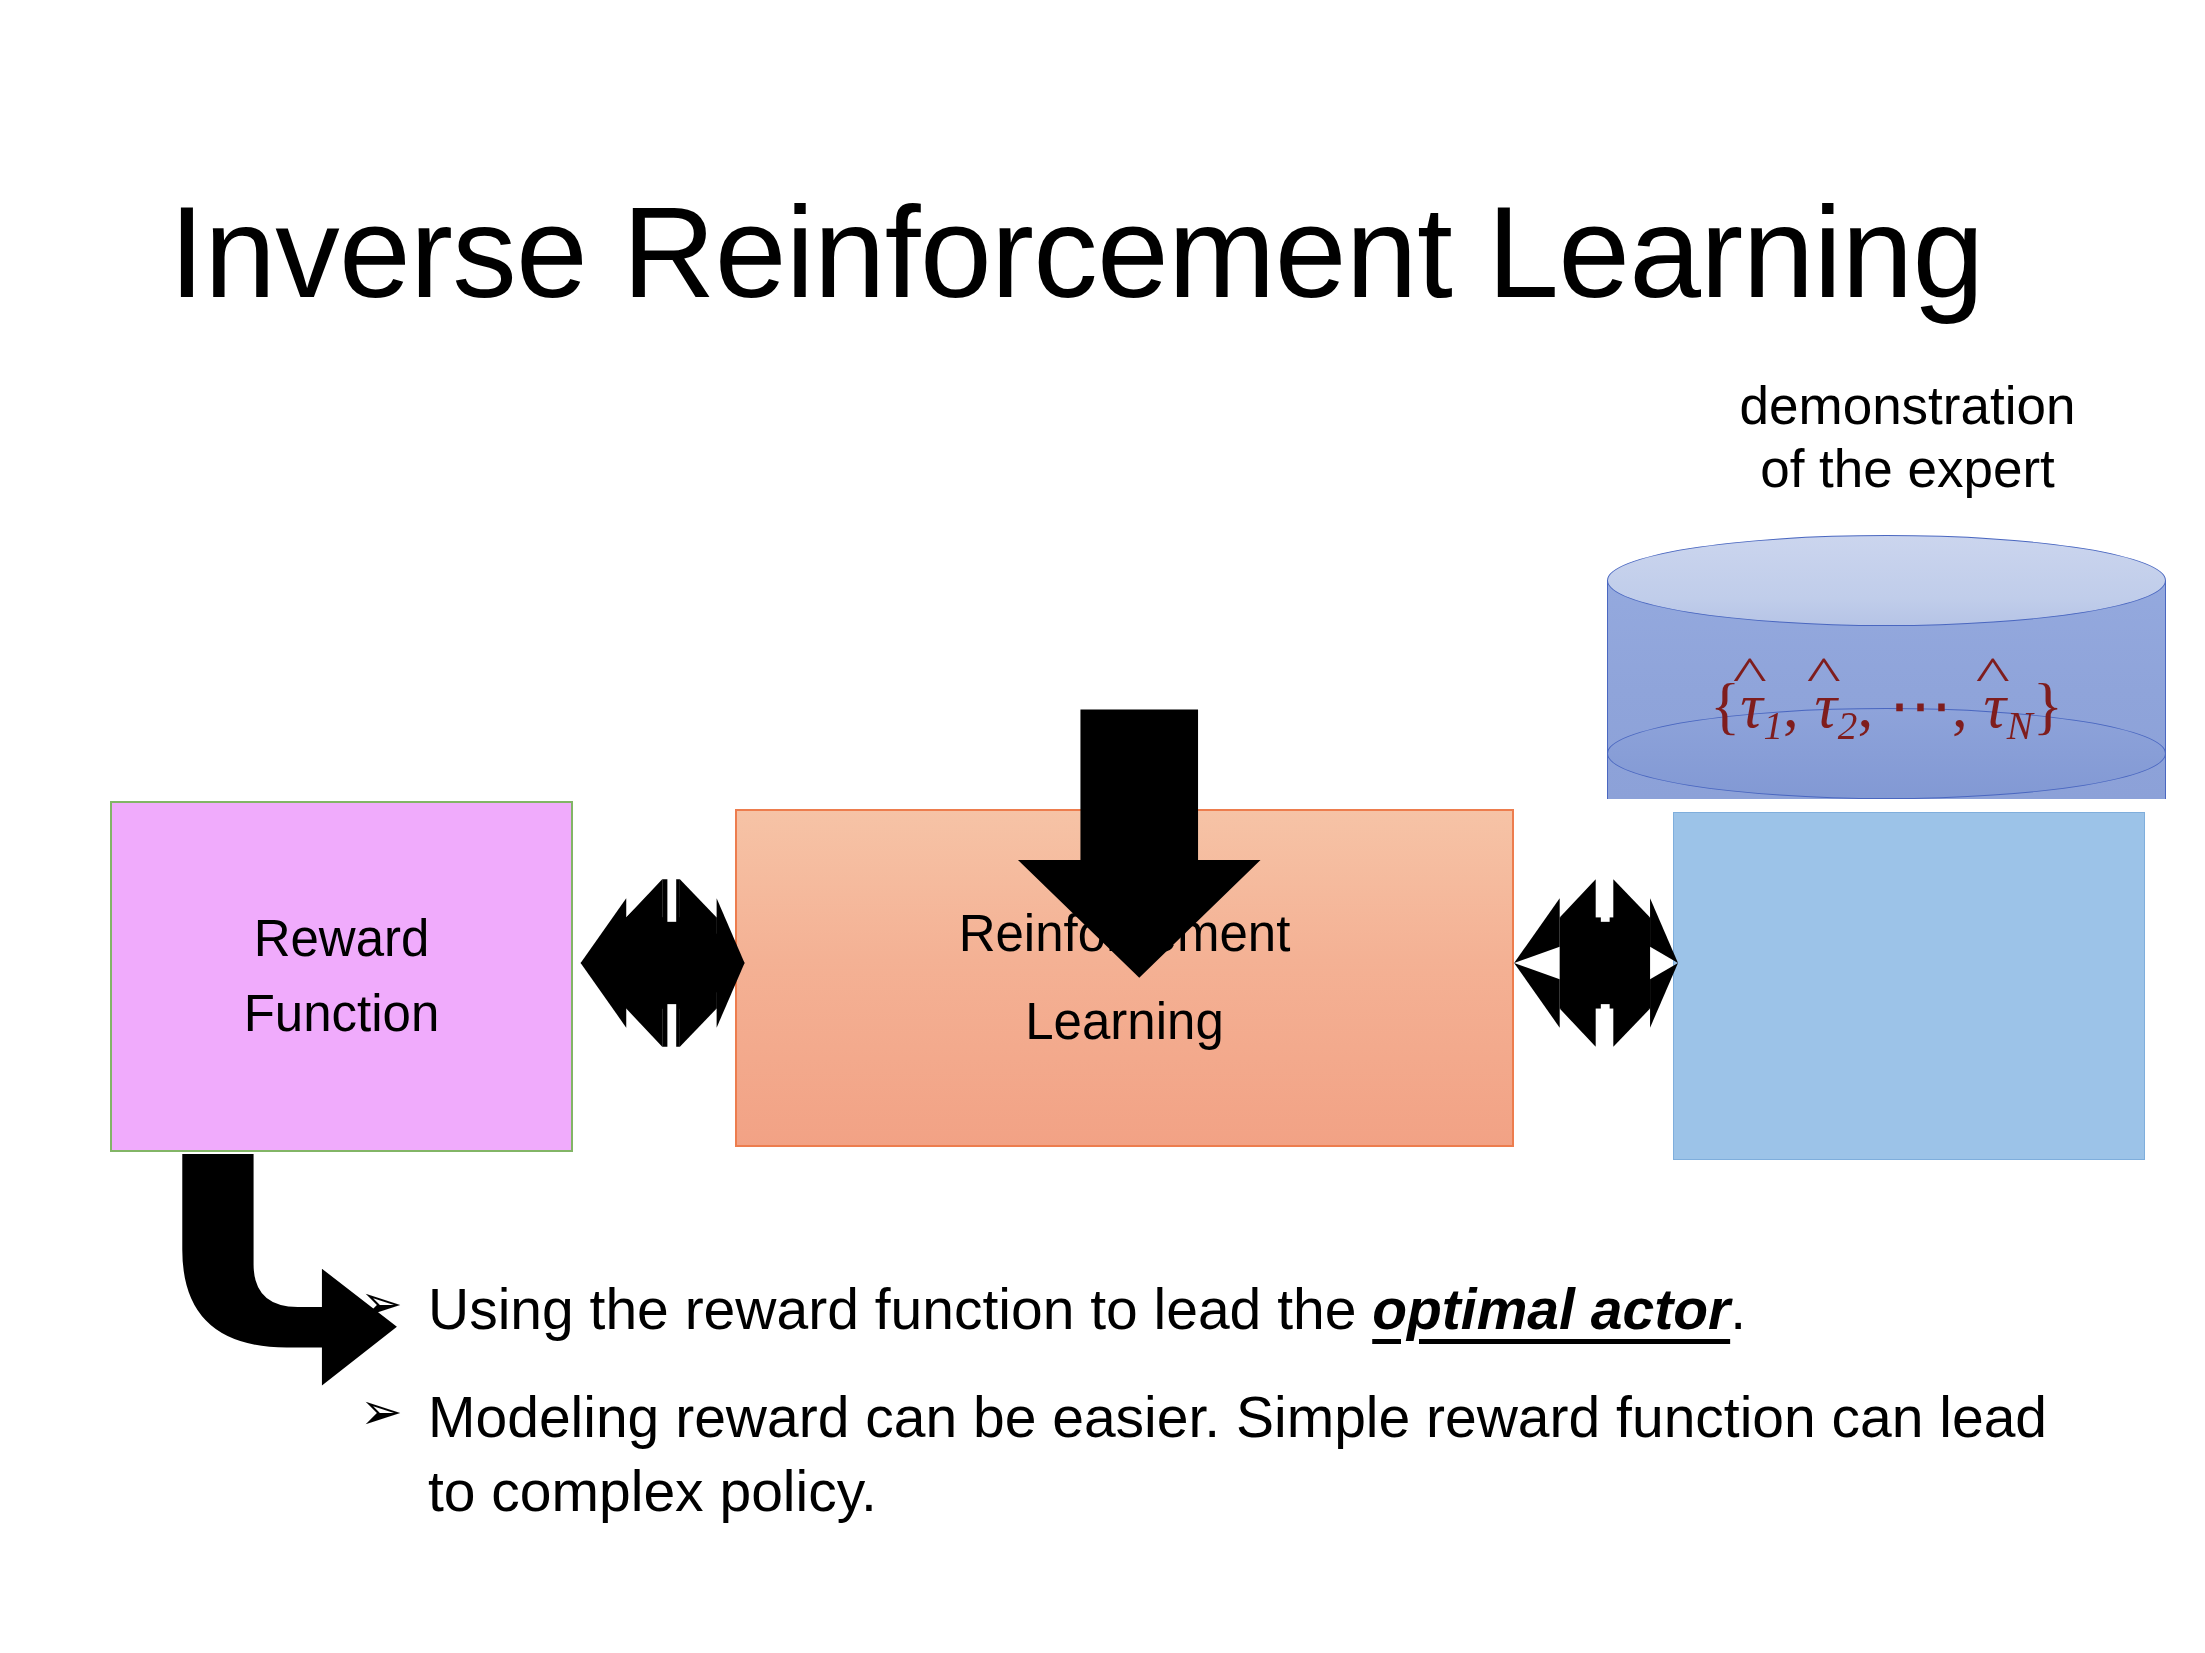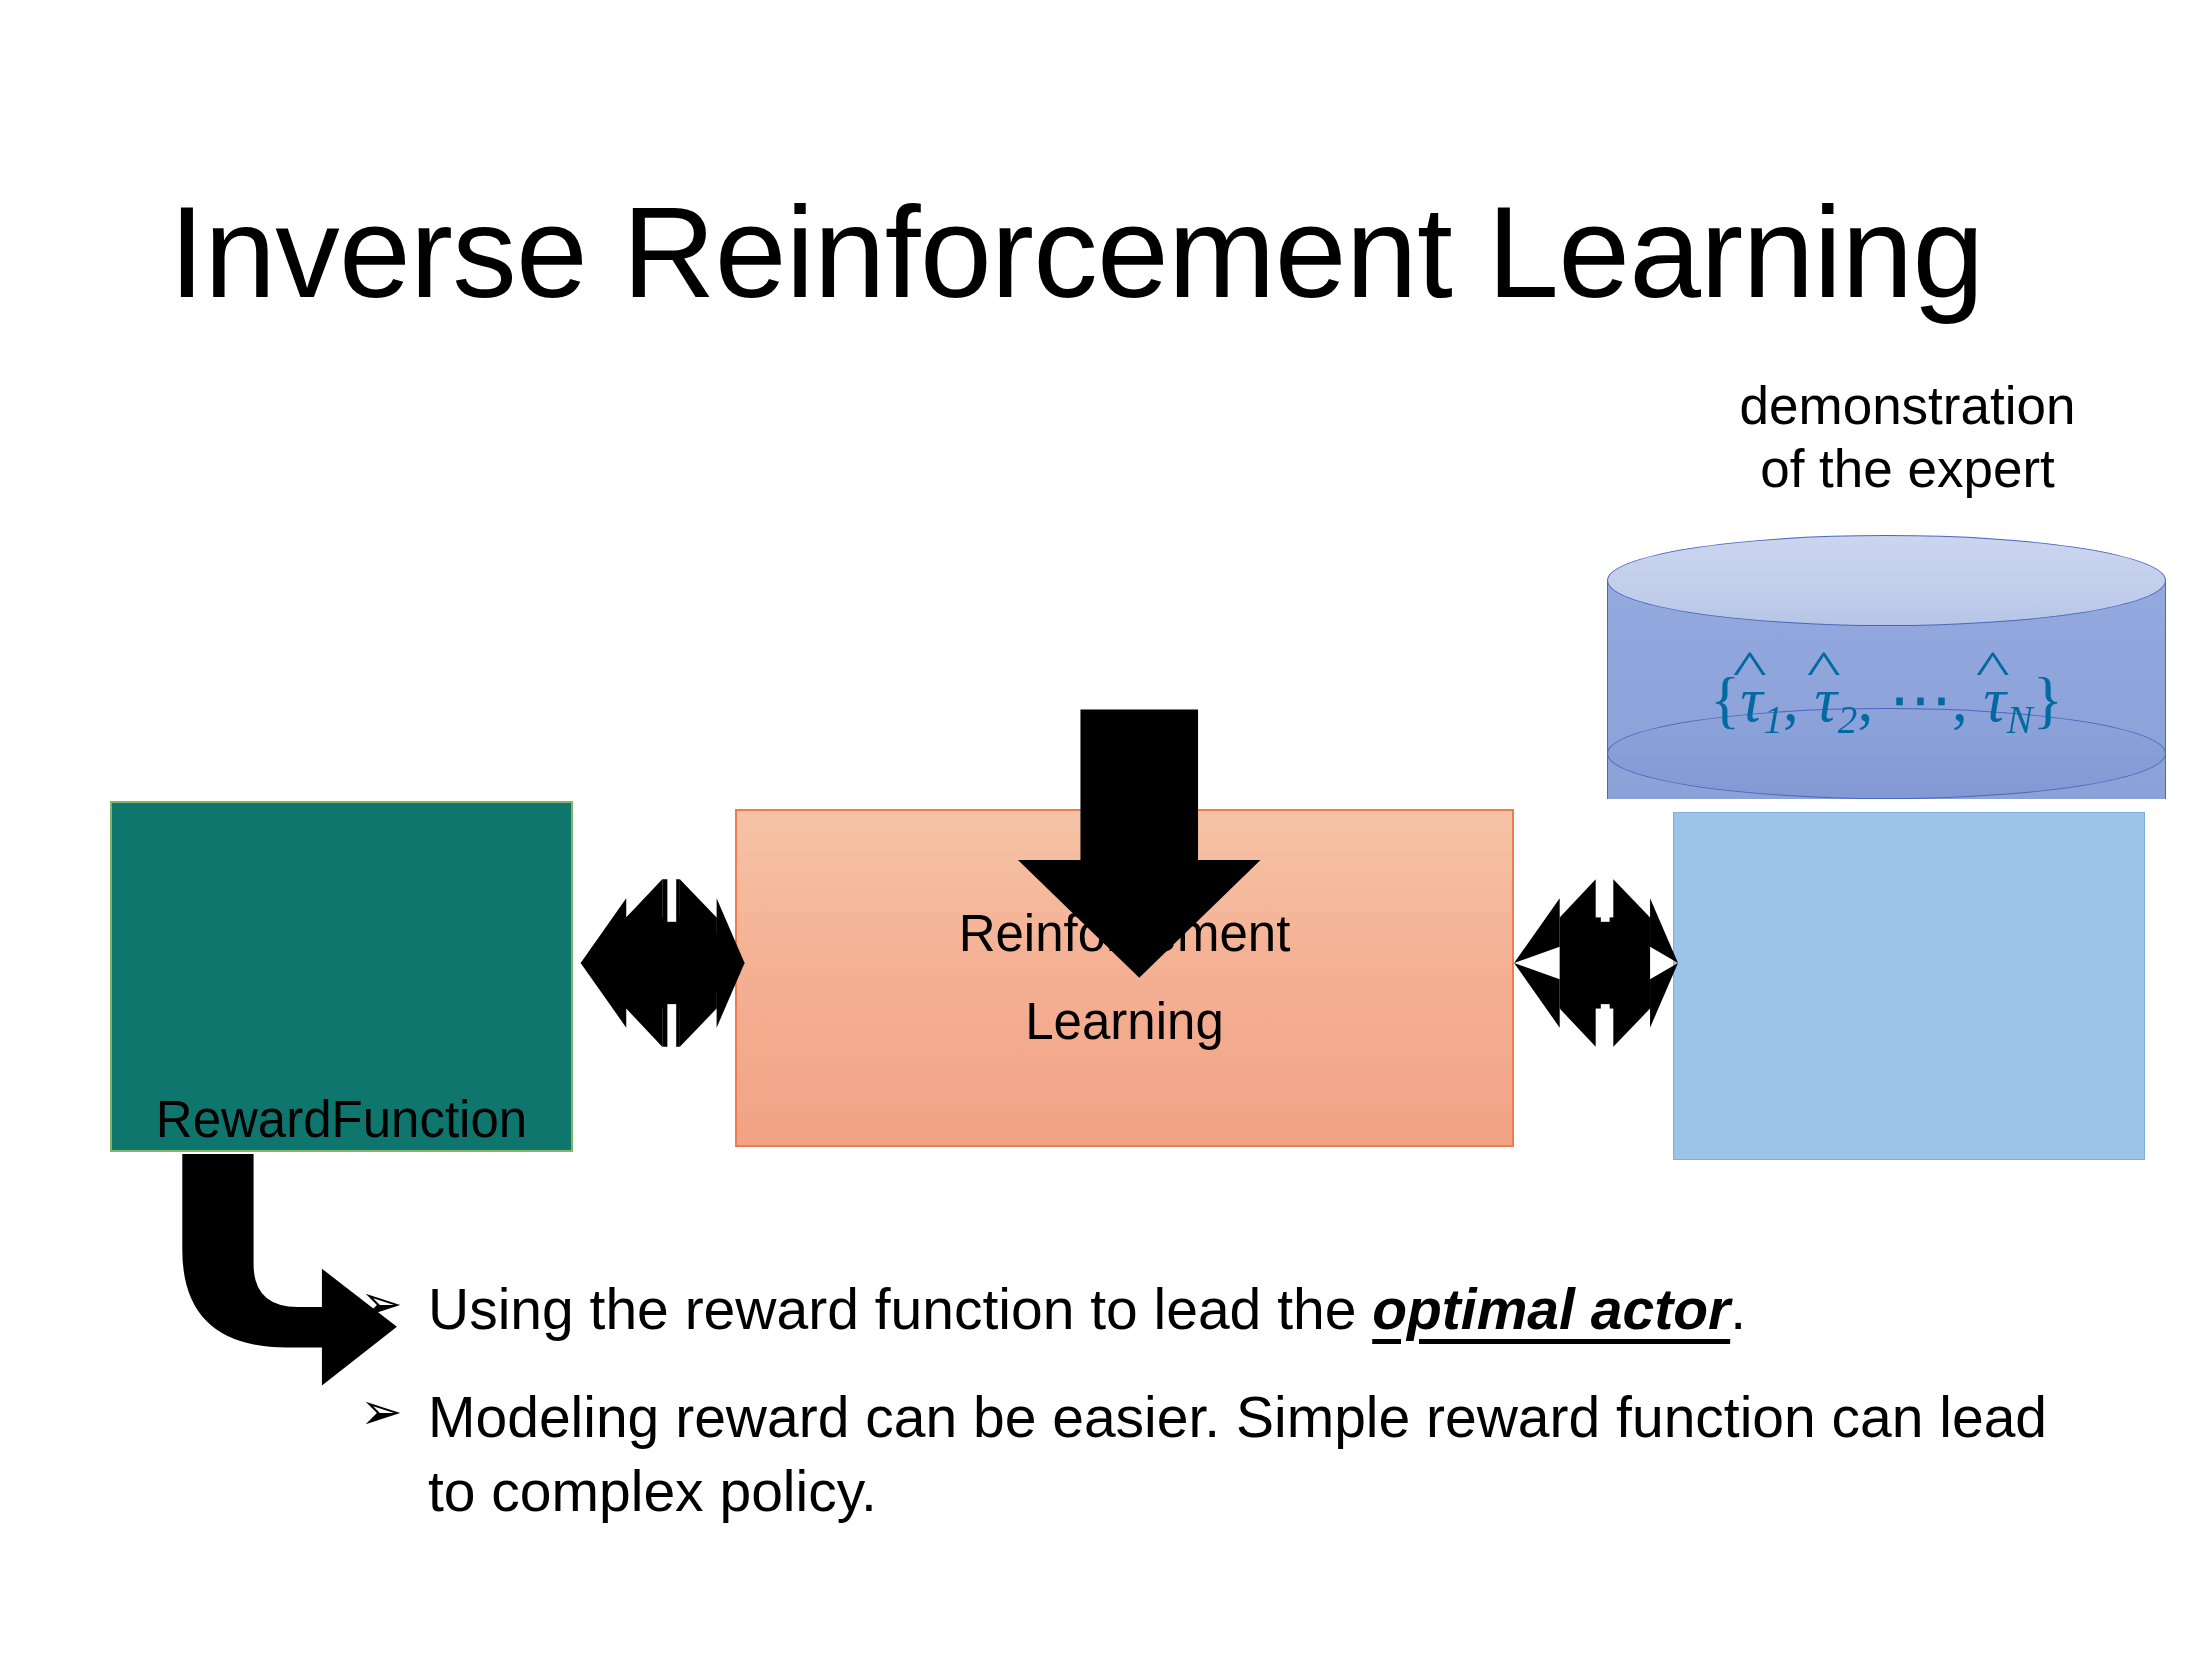--- a/index.html
+++ b/index.html
@@ -56,24 +56,24 @@
     font-size:51px;
     flex-direction:column;
   }
   .rl-box .l1{display:block;}
   .rl-box .l2{display:block;margin-top:28px;}
 
   
   .reward-box{
     left:110px; top:801px;
     width:463px; height:351px;
-    background:#0f766e;
+    background:#f0abfc;
     border:2.2px solid #82B566;
     font-size:51px;
-    align-items:flex-end;
+    flex-direction:column;
   }
   .reward-box .l1{display:block;}
   .reward-box .l2{display:block;margin-top:14px;}
 
   
   .demo-caption{
     position:absolute;
     left:1595px; top:375px;
     width:625px;
     text-align:center;
@@ -135,26 +135,26 @@
     position:absolute;
     left:0; top:0;
     width:559px; height:91px;
     border-radius:50%;
     background:linear-gradient(180deg,#CBD5EE 0%, #C0CDEA 70%, #B6C4E6 100%);
     border:1.5px solid #4A67C0;
     box-sizing:border-box;
   }
   .cyl-label{
     position:absolute;
-    left:0; top:128px;
+    left:0; top:134px;
     width:559px;
     text-align:center;
     font-family:"Liberation Serif", serif;
     font-size:63px;
-    color:#0369a1;
+    color:#7f1d1d;
     white-space:nowrap;
   }
   .cyl-label .sub{
     font-size:0.62em;
     vertical-align:-0.30em;
     font-style:italic;
     padding-left:0.7px;
   }
   .hat{position:relative;display:inline-block;font-style:italic;}
   .hat::after{

